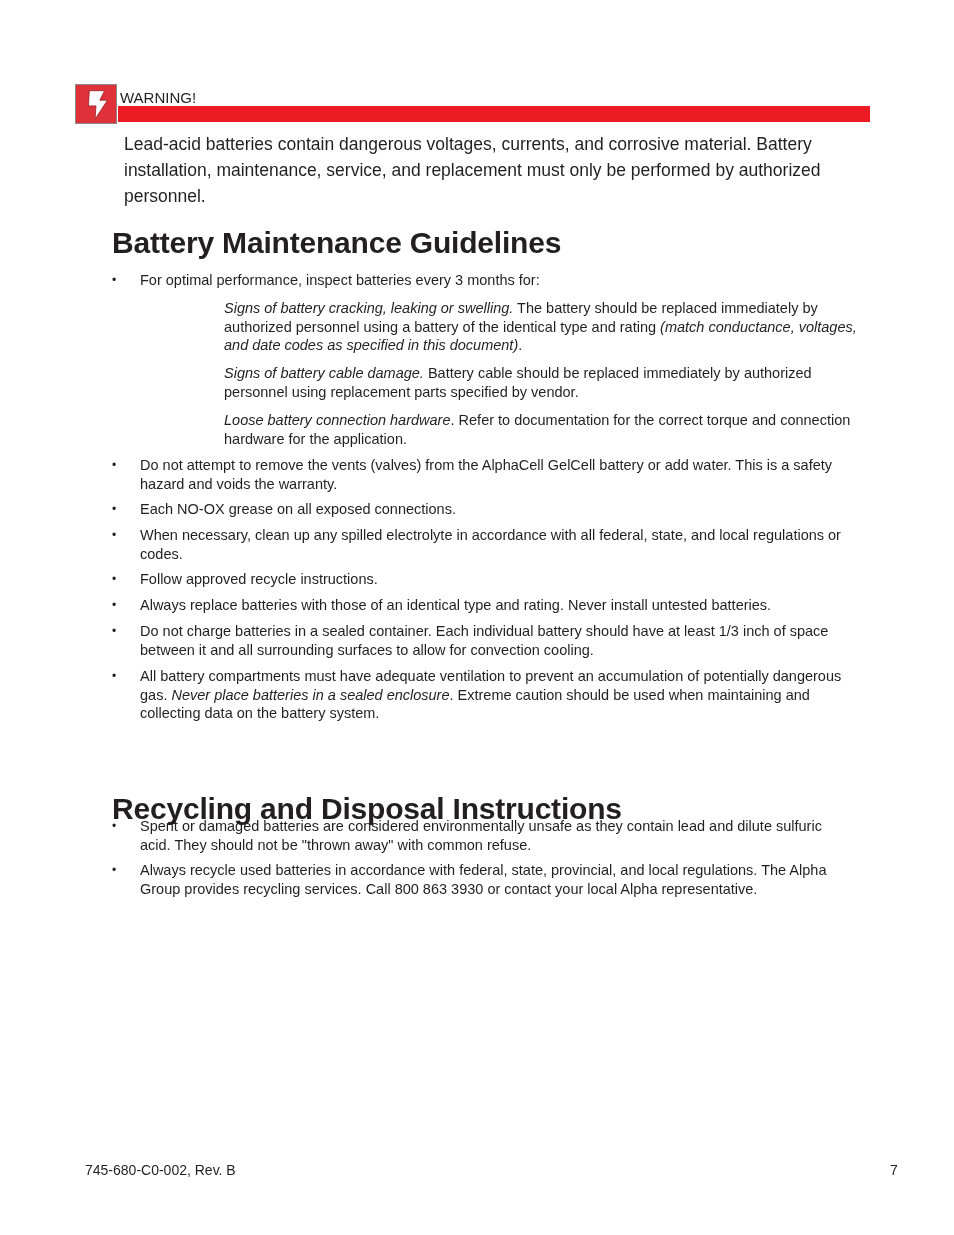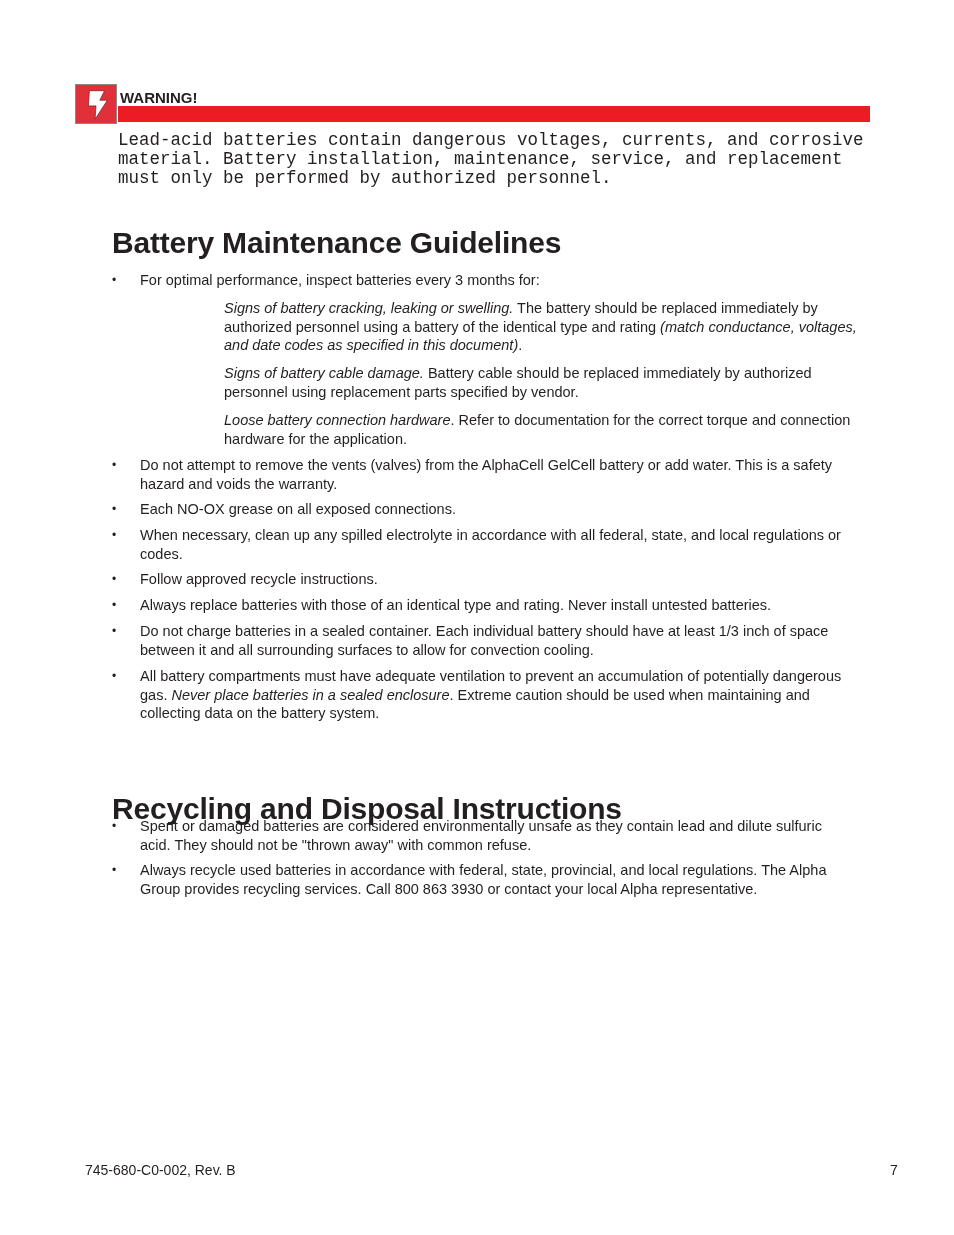--- a/index.html
+++ b/index.html
@@ -1,21 +1,21 @@
 <!DOCTYPE html>
 <html><head>
   <meta charset="utf-8">
   <style>
     html, body { margin: 0; padding: 0; background: #ffffff; }
     body { width: 954px; height: 1235px; position: relative; font-family: "Liberation Sans", sans-serif; color: #231f20; }
     .warn-icon { position: absolute; left: 75px; top: 84px; width: 42px; height: 40px; background: #e0313b; border: 1px solid #8a8a8a; box-sizing: border-box; }
     .warn-icon svg { width: 100%; height: 100%; display: block; }
-    .warn-label { position: absolute; left: 120px; top: 89px; font-size: 15px; font-weight: bold; color: #231f20; }
+    .warn-label { position: absolute; left: 120px; top: 89px; font-size: 15px; font-weight: normal; color: #231f20; }
     .warn-bar { position: absolute; left: 118px; top: 106px; width: 752px; height: 16px; background: #ed1c24; }
-    .warn-text { position: absolute; left: 118px; top: 131px; width: 760px; font-size: 17.5px; line-height: 19px; font-family: Liberation Mono, monospace; }
+    .warn-text { position: absolute; left: 124px; top: 131px; width: 760px; font-size: 17.5px; line-height: 26px; }
     h1 { margin: 0; position: absolute; left: 112px; font-size: 30px; font-weight: bold; letter-spacing: -0.2px; }
     #h1a { top: 226px; }
     #h1b { top: 792px; }
     .item { position: absolute; left: 112px; width: 740px; font-size: 14.5px; line-height: 18.5px; }
     .item .bullet { position: absolute; left: 0; top: 0; font-size: 12px; }
     .item .txt { display: block; margin-left: 28px; }
     .sub { position: absolute; left: 224px; width: 650px; font-size: 14.5px; line-height: 18.5px; }
     .bi { font-weight: normal; font-style: italic; }
     .footer-left { position: absolute; left: 85px; top: 1162px; font-size: 14px; }
     .footer-right { position: absolute; left: 890px; top: 1162px; font-size: 14px; }

